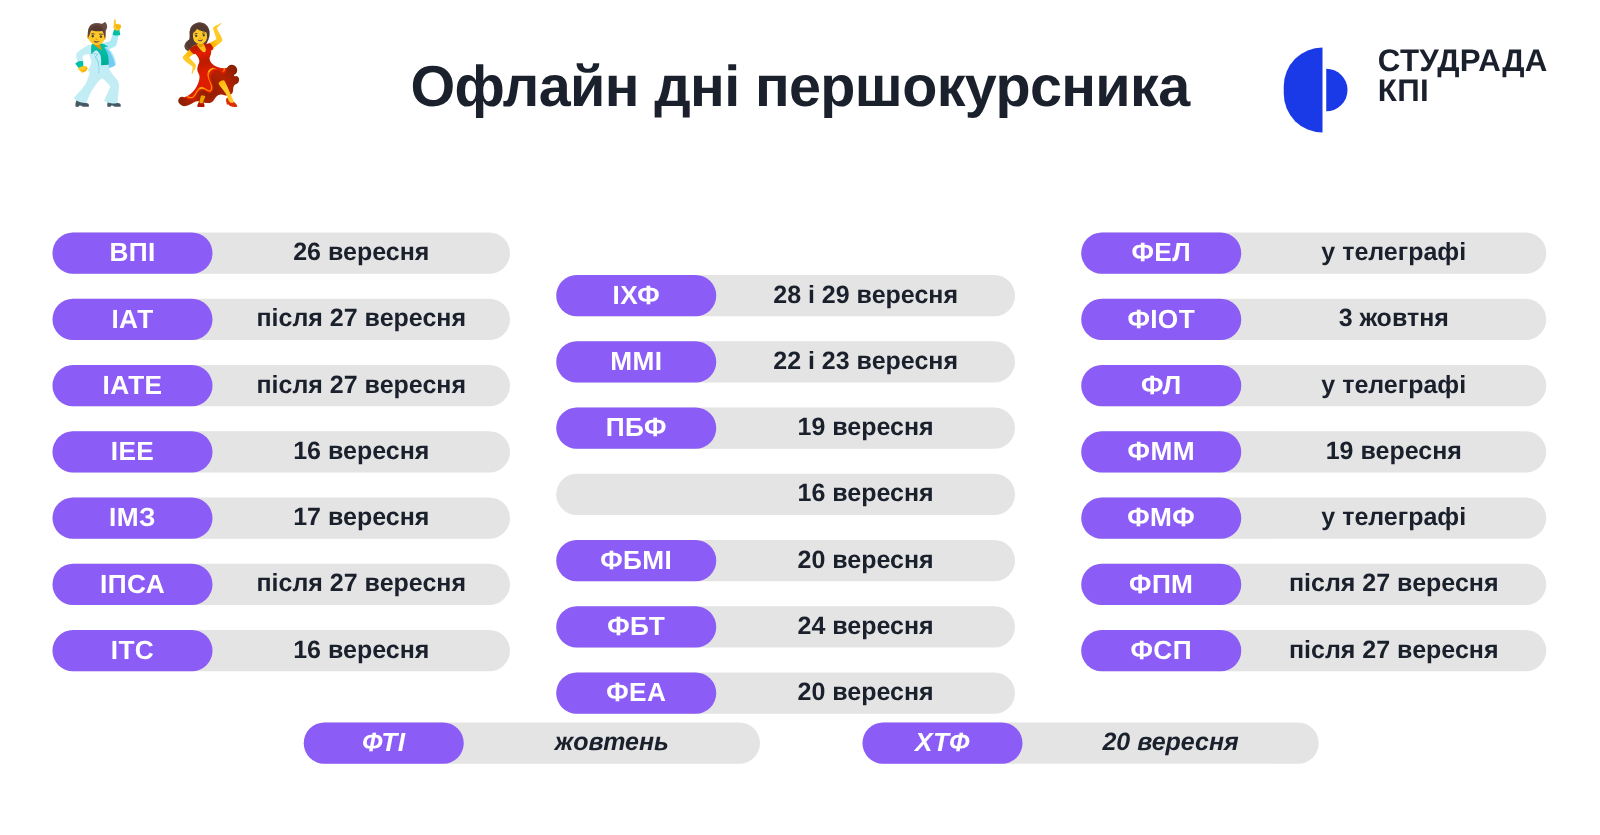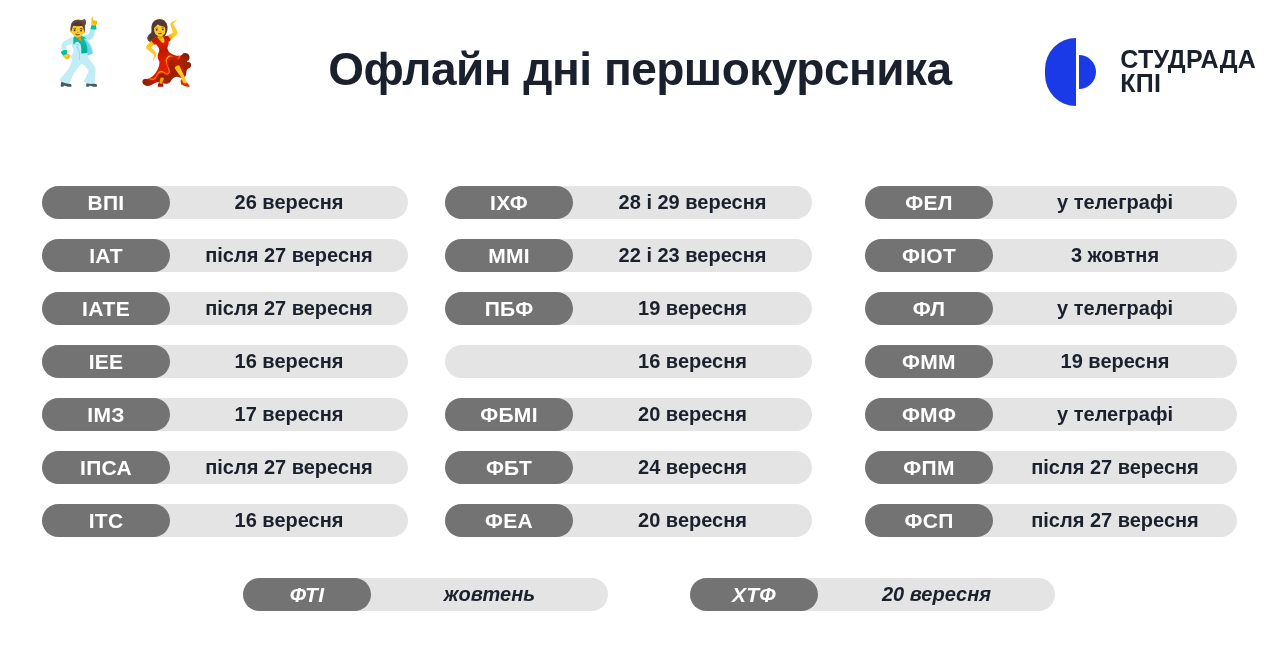--- a/index.html
+++ b/index.html
@@ -44,24 +44,23 @@
     width: 1280px;
     text-align: center;
     font-size: 46px;
     font-weight: bold;
     color: #1a202c;
     letter-spacing: -0.5px;
     white-space: nowrap;
   }
   .brand {
     position: absolute;
-    right: 24px;
+    right: 42px;
     top: 38px;
     display: flex;
-    align-items: center;
     gap: 13px;
   }
   .brand-mark {
     position: relative;
     width: 62px;
     height: 68px;
     flex: none;
   }
   .brand-mark .big-half {
     position: absolute;
@@ -95,39 +94,39 @@
     position: absolute;
     left: 0;
     top: 186px;
     width: 1280px;
   }
   .column {
     position: absolute;
     top: 0;
   }
   .col-1 { left: 42px;  width: 366px; }
-  .col-2 { left: 445px; width: 367px; }
+  .col-2 { left: 445px; width: 367px; margin-top: 34px; }
   .col-3 { left: 865px; width: 372px; }
 
   .fac-row {
     position: relative;
     height: 33px;
     margin-bottom: 20px;
     background: #e4e4e4;
     border-radius: 17px;
     display: flex;
     align-items: center;
   }
   .fac-pill {
     position: absolute;
     left: 0;
     top: 0;
     width: 128px;
     height: 33px;
-    background: #737373;
+    background: #8b5cf6;
     border-radius: 17px;
     display: flex;
     align-items: center;
     justify-content: center;
     color: #ffffff;
     font-size: 21px;
     font-weight: bold;
     letter-spacing: 0.3px;
     box-sizing: border-box;
   }

